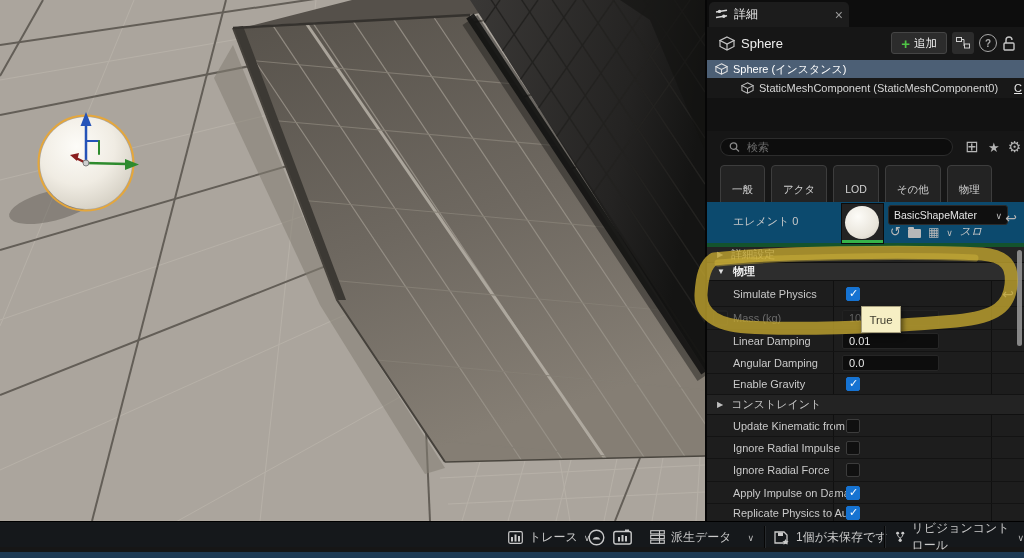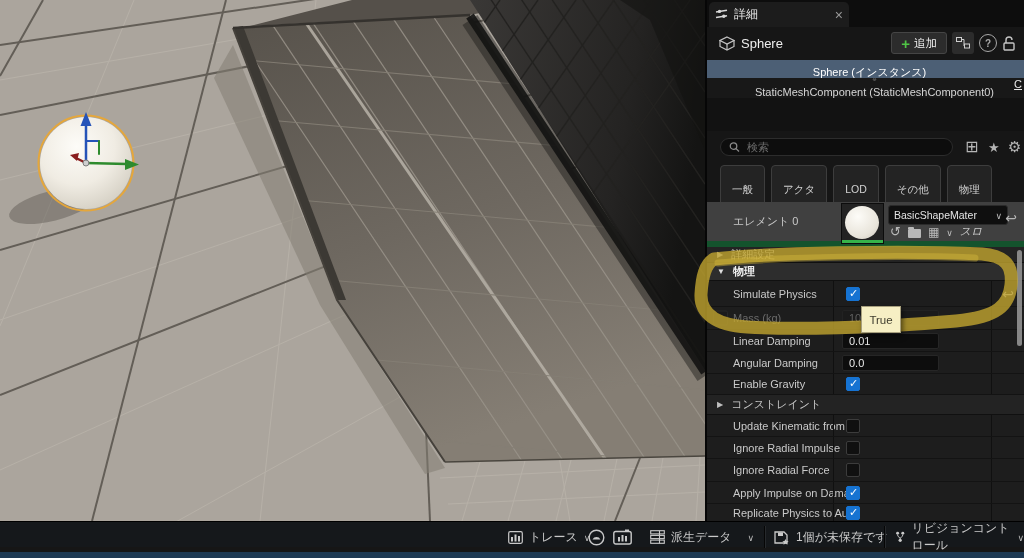--- a/index.html
+++ b/index.html
@@ -20,39 +20,39 @@
   .obj-name{color:#eee;font-size:13px;margin-left:6px;}
   .hdr-right{position:absolute;right:8px;top:5px;display:flex;gap:5px;align-items:center;}
   .btn-add{display:flex;align-items:center;gap:4px;background:#2c2c2c;border:1px solid #454545;
     border-radius:3px;height:20px;padding:0 9px;color:#efefef;font-size:11.5px;}
   .btn-add .plus{color:#4fc445;font-size:15px;font-weight:bold;line-height:1;}
   .sq-btn{width:22px;height:22px;background:#2c2c2c;border-radius:3px;display:flex;align-items:center;justify-content:center;}
   .help-circle{width:16px;height:16px;border:1.5px solid #a8a8a8;border-radius:50%;color:#a8a8a8;
     font-size:10px;display:flex;align-items:center;justify-content:center;font-weight:bold;}
   .help-circle::after{content:"?";}
   .tree{position:absolute;left:0;top:60px;width:100%;height:71px;background:#121212;}
-  .trow{display:flex;align-items:center;gap:5px;height:18px;padding-left:8px;white-space:nowrap;overflow:hidden;position:relative;flex-direction:column;}
+  .trow{display:flex;align-items:center;gap:5px;height:18px;padding-left:8px;white-space:nowrap;overflow:hidden;position:relative;}
   .trow.sel{background:#4c5f75;color:#fff;}
-  .trow.child{height:20px;padding-left:18px;background:#181818;color:#d6d6d6;}
+  .trow.child{height:20px;padding-left:34px;background:#181818;color:#d6d6d6;}
   .trow .clip-link{position:absolute;right:2px;color:#e8e8e8;text-decoration:underline;}
   .searchrow{position:absolute;left:0;top:131px;width:100%;height:32px;}
   .searchpill{position:absolute;left:13px;top:7px;width:233px;height:18px;background:#0d0d0d;
     border:1px solid #2c2c2c;border-radius:10px;display:flex;align-items:center;gap:5px;padding:0 8px;box-sizing:border-box;}
   .searchpill input{background:transparent;border:none;outline:none;color:#bbb;font-size:11px;width:100%;}
   .searchpill input::placeholder{color:#6f6f6f;}
   .sr-ic{position:absolute;top:7px;color:#b5b5b5;font-size:14px;line-height:18px;}
   .ic-table{left:258px;}.ic-table::after{content:"⊞";font-size:16px;}
   .ic-star{left:281px;}.ic-star::after{content:"★";font-size:13px;}
   .ic-gear{left:301px;}.ic-gear::after{content:"⚙";font-size:15px;}
   .chips{position:absolute;left:13px;display:flex;gap:6px;}
   .chips.r1{top:165px;}.chips.r2{top:185px;}
   .chip{background:#232323;border:1px solid #3d3d3d;border-radius:4px;color:#d2d2d2;
     font-size:10.5px;padding:17px 11px;line-height:13px;}
   .chip.active{background:#0d6fd8;border-color:#0d6fd8;color:#fff;}
-  .matsec{position:absolute;left:0;top:202px;width:100%;height:45px;background:#404040;border-bottom:6px solid #14532d;box-sizing:border-box;}
+  .matsec{position:absolute;left:0;top:202px;width:100%;height:45px;background:#0c4a6e;border-bottom:4px solid #14532d;box-sizing:border-box;}
   .mat-label{position:absolute;left:26px;top:12px;color:#c8c8c8;}
   .thumb{position:absolute;left:134px;top:1px;width:43px;height:41px;background:#232323;border:1px solid #0c0c0c;box-sizing:border-box;}
   .thumb .ball{position:absolute;left:3px;top:2px;width:34px;height:33px;border-radius:50%;
     background:radial-gradient(circle at 38% 32%,#fdfcf8,#e8e4da 65%,#c9c4b9);}
   .thumb .bar{position:absolute;left:0;bottom:0;width:100%;height:3px;background:#36b34a;}
   .matdd{position:absolute;left:181px;top:3px;width:120px;height:20px;background:#0f0f0f;border:1px solid #2a2a2a;
     border-radius:3px;color:#e4e4e4;font-size:10.5px;display:flex;align-items:center;padding:0 5px;box-sizing:border-box;gap:4px;}
   .matdd .nm{flex:1;overflow:hidden;white-space:nowrap;}
   .chev::after{content:"∨";font-size:9px;color:#bdbdbd;}
   .maticons{position:absolute;left:183px;top:22px;display:flex;gap:7px;align-items:center;color:#b8b8b8;font-size:12px;font-style:italic;}

